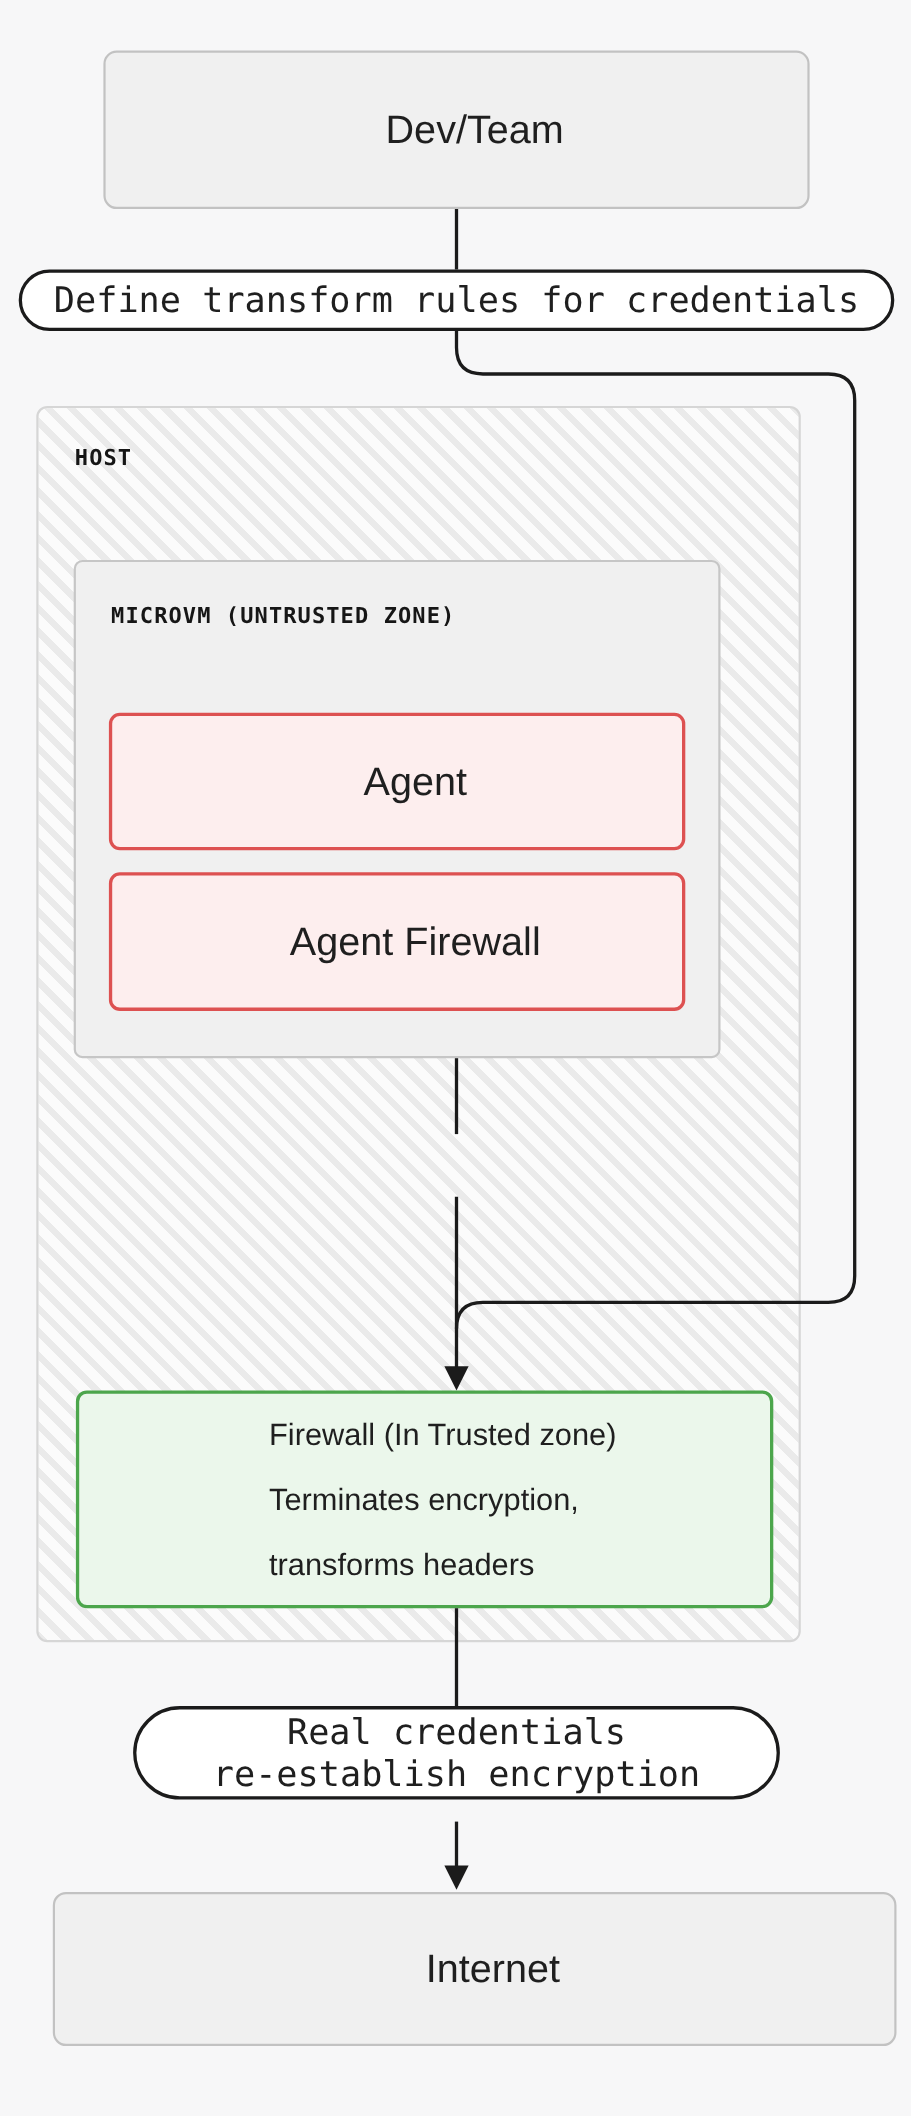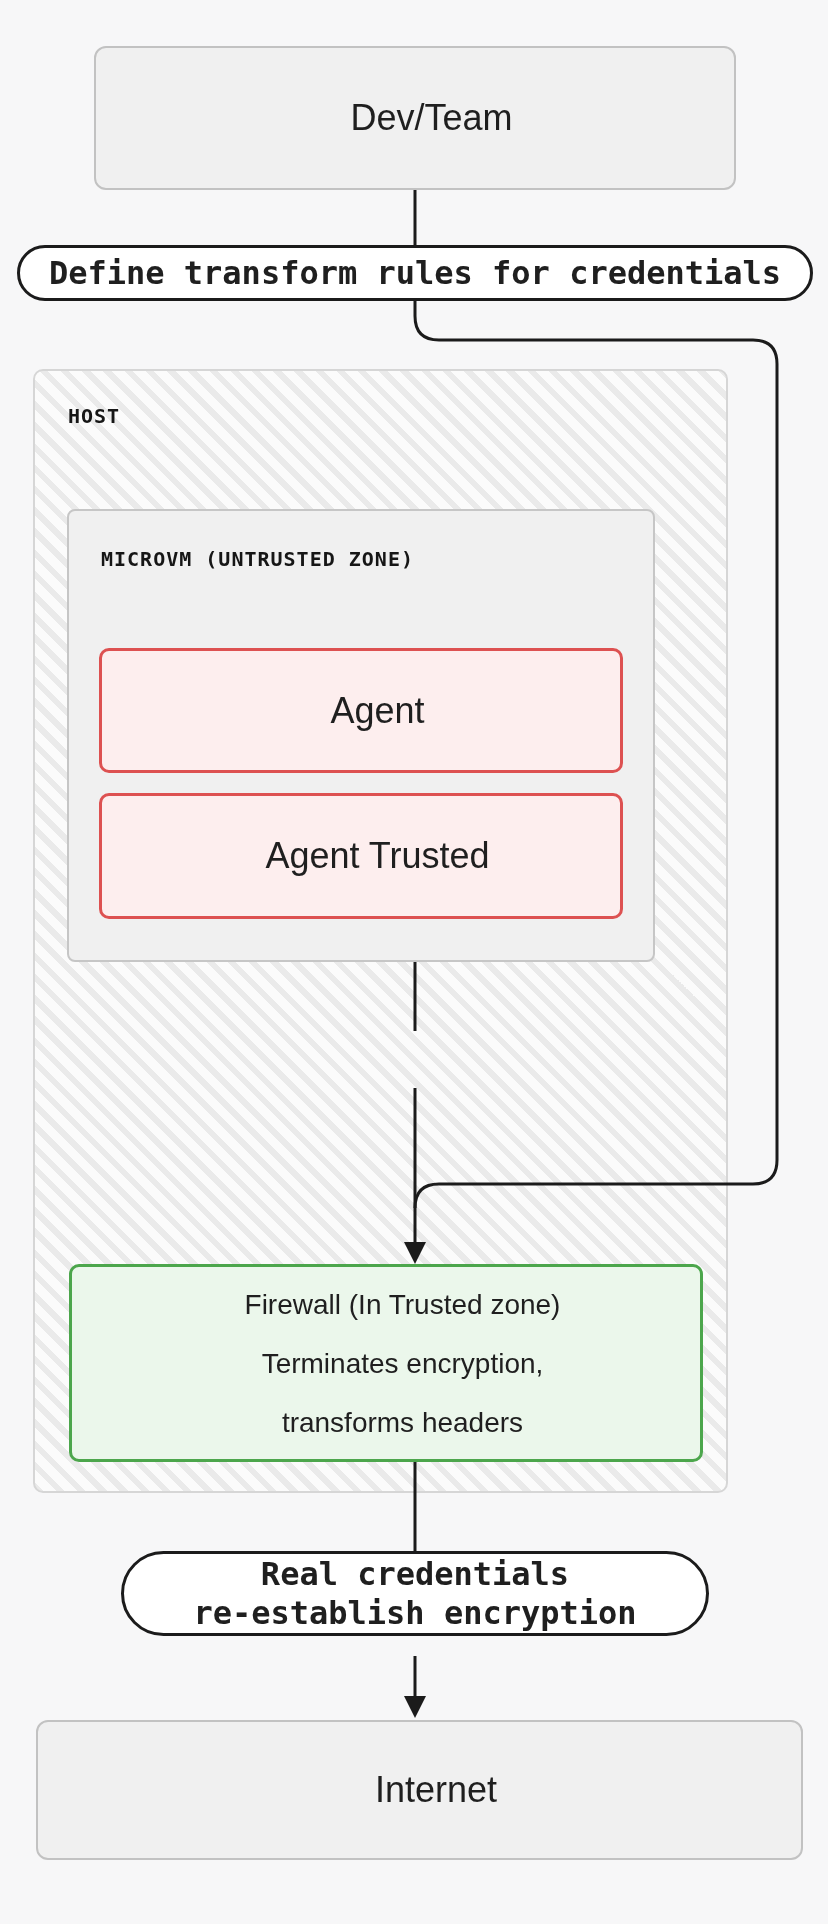--- a/index.html
+++ b/index.html
@@ -12,28 +12,28 @@
   }
   html,body{margin:0;padding:0;background:var(--page_bg);}
   .canvas{
     position:relative; width:828px; height:1924px; overflow:hidden;
     background:var(--page_bg); color:var(--text);
     font-family:"Liberation Sans", sans-serif;
   }
   .node{
     position:absolute; box-sizing:border-box;
     display:flex; align-items:center; justify-content:center;
-    text-align:center; font-size:36px;padding-left:33px;
+    text-align:left; font-size:36px;padding-left:33px;
   }
   .gray-node{
     background:var(--node_fill); border:2.5px solid var(--node_border);
     border-radius:12px;
   }
   #dev-team{left:94px; top:46px; width:642px; height:144px;}
-  #internet{left:36px; top:1720px; width:767px; height:140px;}
+  #internet{left:48px; top:1720px; width:767px; height:140px;}
 
   #host{
     left:33px; top:369px; width:695px; height:1124px;
     border:2px solid var(--host_border); border-radius:10px;
     background:repeating-linear-gradient(45deg,
       var(--host_hatch) 0 6px, var(--host_fill) 6px 15px);
     display:block;
   }
   .zone-label{
     position:absolute; font-family:"DejaVu Sans Mono", monospace;
@@ -61,21 +61,21 @@
     border-radius:10px; font-size:28px; line-height:59px;
     white-space:pre-line;
   }
 
   .edge-pill{
     position:absolute; box-sizing:border-box;
     display:flex; align-items:center; justify-content:center;
     background:var(--pill_fill); border:3px solid var(--line);
     border-radius:999px; text-align:center;
     font-family:"DejaVu Sans Mono", monospace; font-size:32px;
-    white-space:pre-line; z-index:6;font-weight:bold;
+    white-space:pre-line; z-index:6;
   }
   #pill-define{left:17px; top:245px; width:796px; height:56px;}
   #pill-placeholder{left:156px; top:1031px; width:518px; height:57px;}
   #pill-real{left:121px; top:1551px; width:588px; height:85px; line-height:39px;}
 
   #connectors{
     position:absolute; left:0; top:0; width:828px; height:1924px;
     z-index:5; pointer-events:none;
   }
   #connectors path{fill:none; stroke:var(--line); stroke-width:3px;}
@@ -96,21 +96,21 @@
 
   <div class="node" id="microvm">
     <span class="zone-label" id="microvm-label">MICROVM (UNTRUSTED ZONE)</span>
   </div>
 
   <div class="node red-node" id="agent">
     <span>Agent</span>
   </div>
 
   <div class="node red-node" id="agent-secrets">
-    <span>Agent Trusted</span>
+    <span>Agent Firewall</span>
   </div>
 
   <div class="node" id="firewall">
     <span>Firewall (In Trusted zone)
 Terminates encryption,
 transforms headers</span>
   </div>
 
   <div class="node gray-node" id="internet">
     <span>Internet</span>

